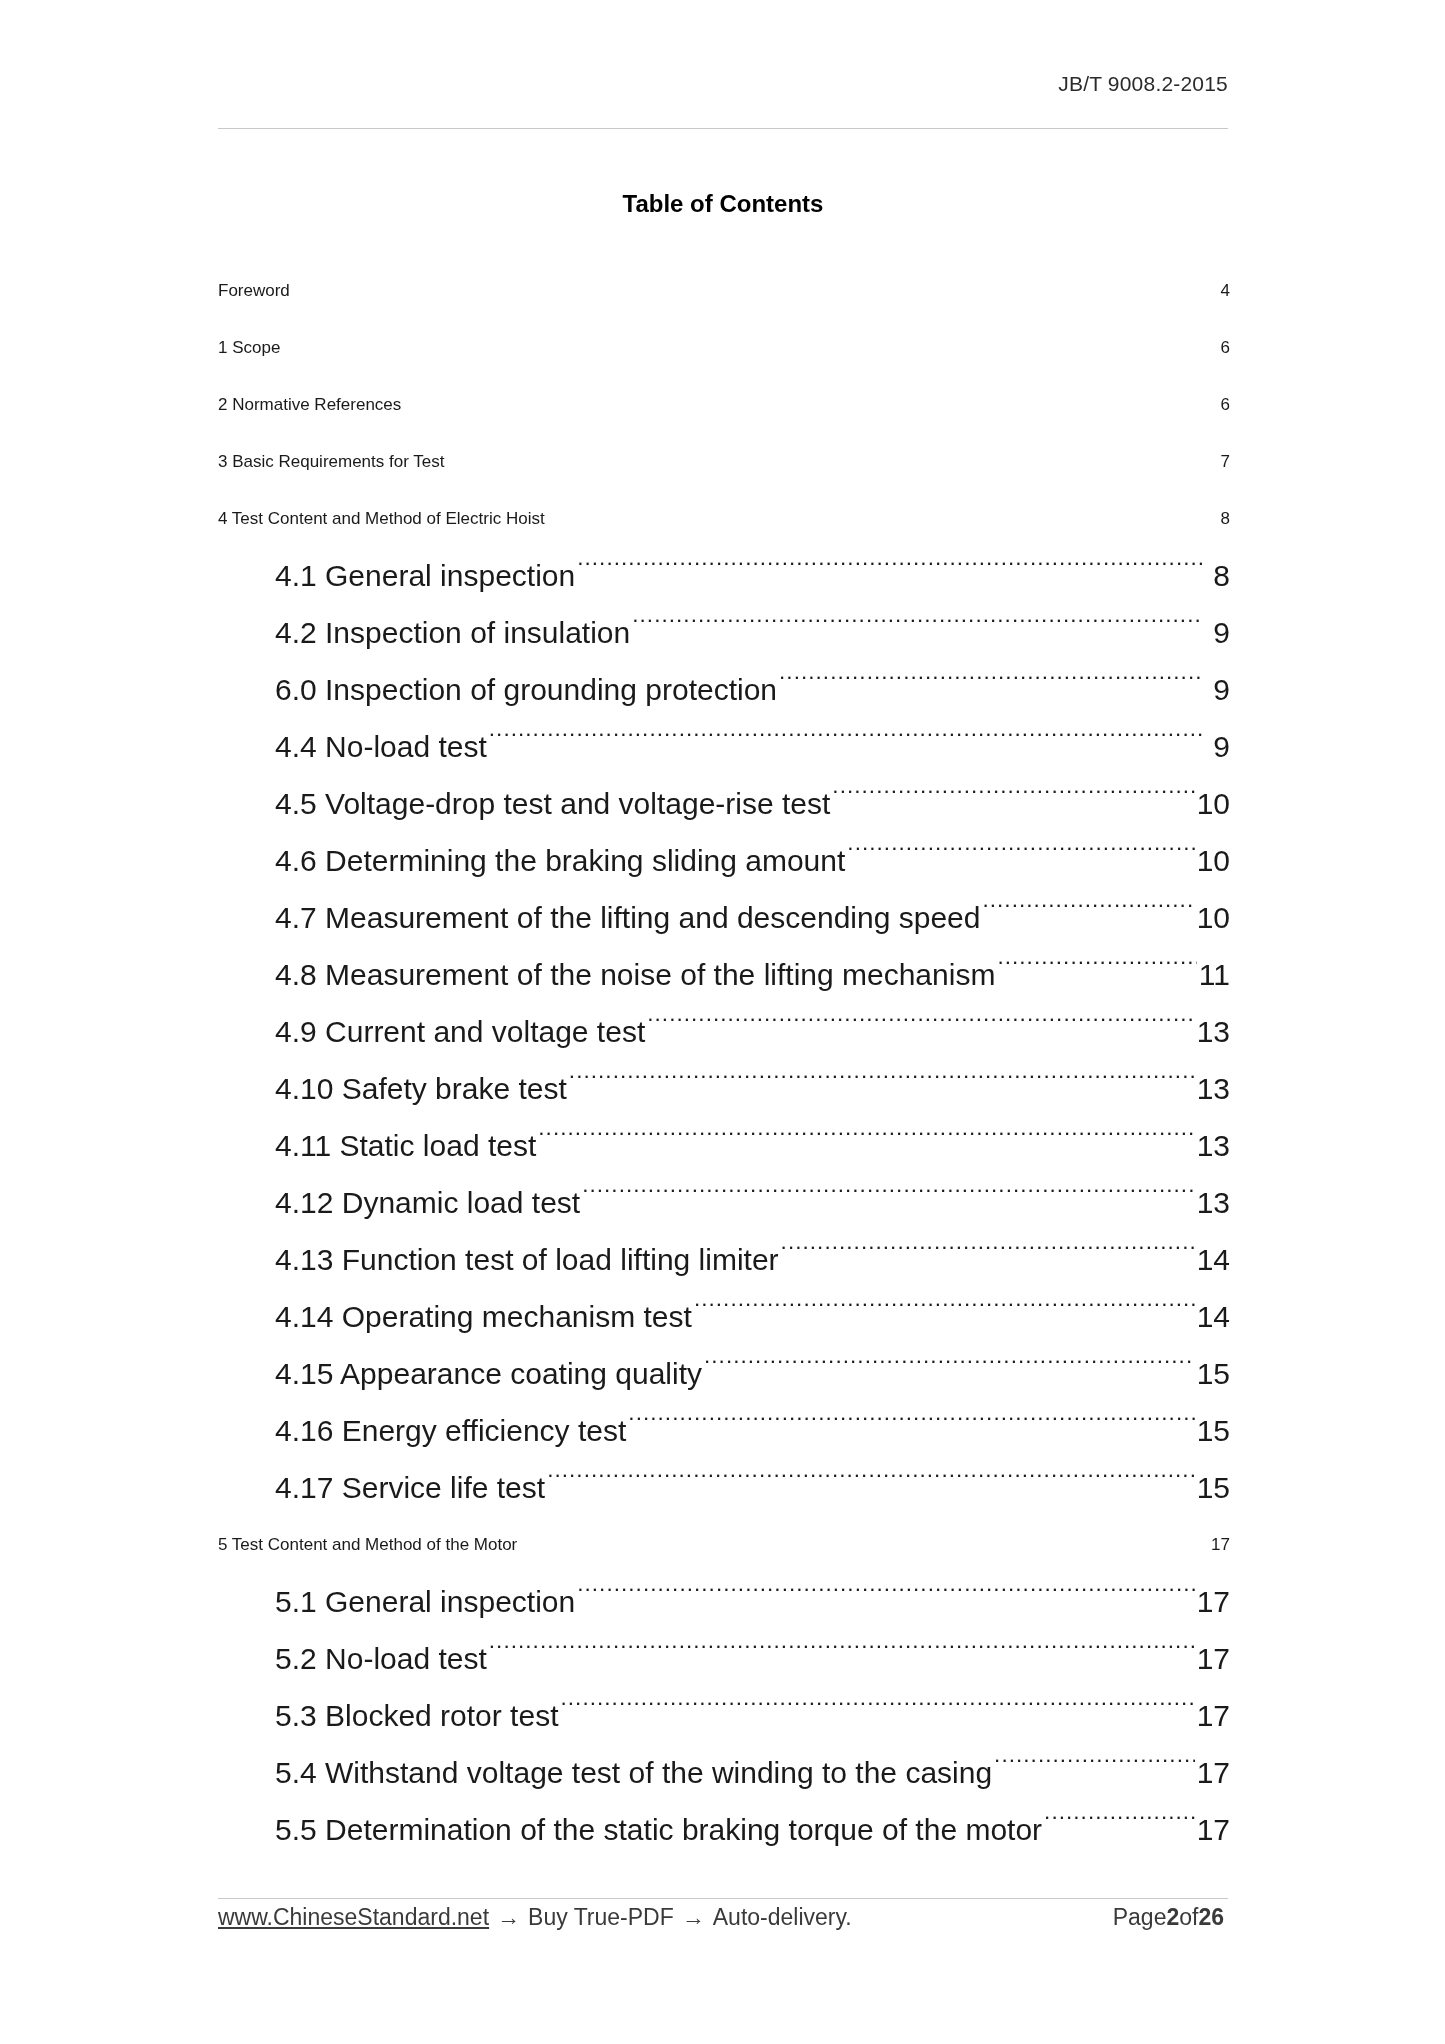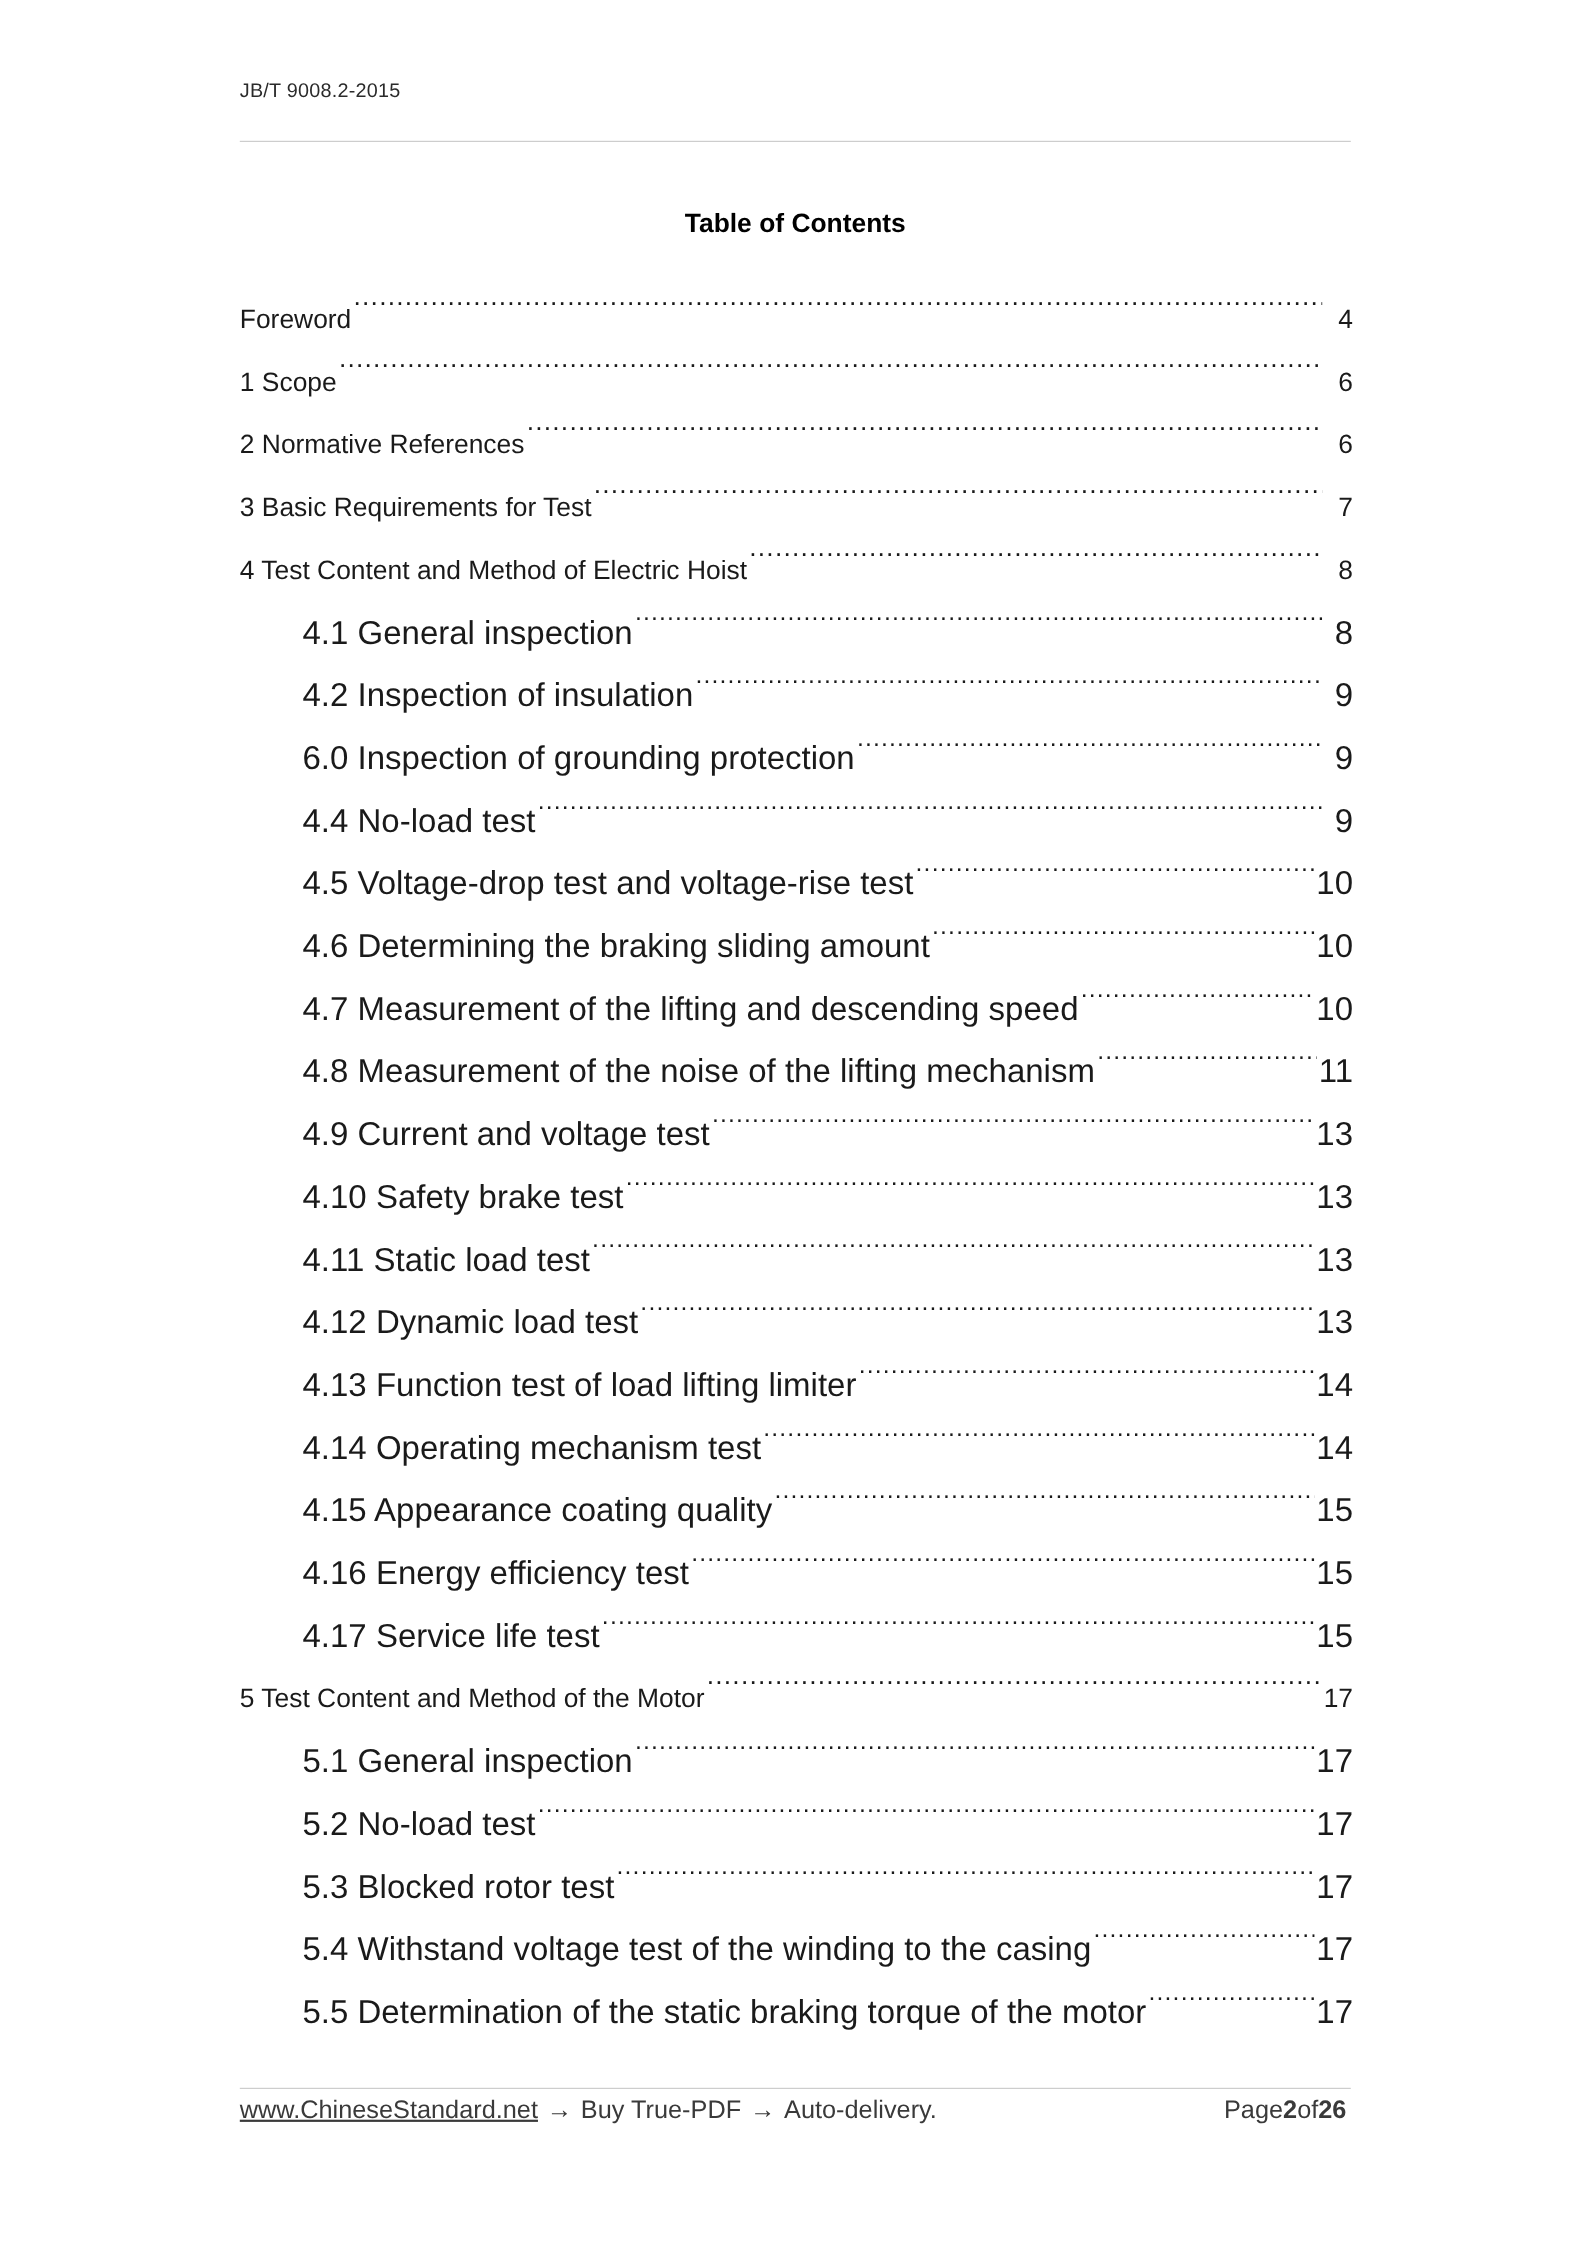--- a/index.html
+++ b/index.html
@@ -17,22 +17,22 @@
     height: 2044px;
     margin: 0 auto;
     background: #ffffff;
     box-sizing: border-box;
   }
   .header {
     position: absolute;
     top: 72px;
     left: 218px;
     width: 1010px;
-    text-align: left;
-    font-size: 18px;
+    text-align: right;
+    font-size: 21px;
     color: #2b2b2b;
     letter-spacing: 0.2px;
   }
   .header-rule {
     position: absolute;
     top: 128px;
     left: 218px;
     width: 1010px;
     height: 1px;
     background: #c8c8c8;
@@ -49,21 +49,21 @@
   }
   .toc {
     position: absolute;
     top: 262px;
     left: 218px;
     width: 1012px;
   }
   .toc-row {
     display: flex;
     align-items: baseline;
-    font-size: 24px;
+    font-size: 17px;
     color: #1a1a1a;
     height: 57px;
     line-height: 57px;
     white-space: nowrap;
     overflow: hidden;
   }
   .toc-row.level2 {
     font-size: 30px;
     padding-left: 57px;
   }

